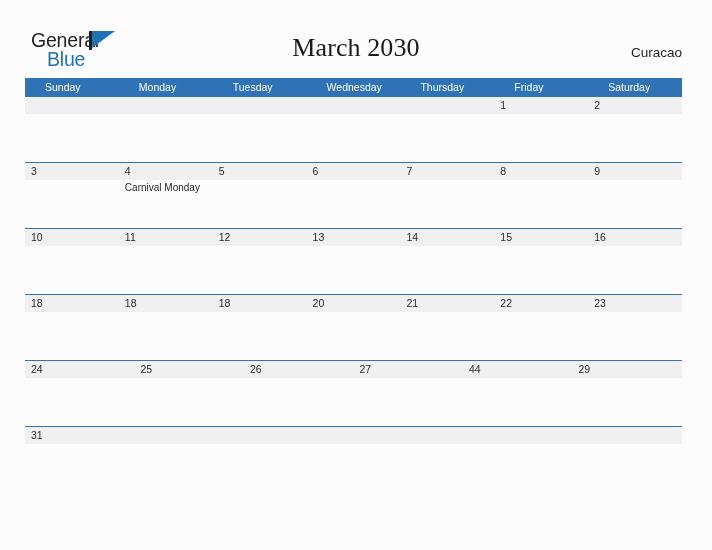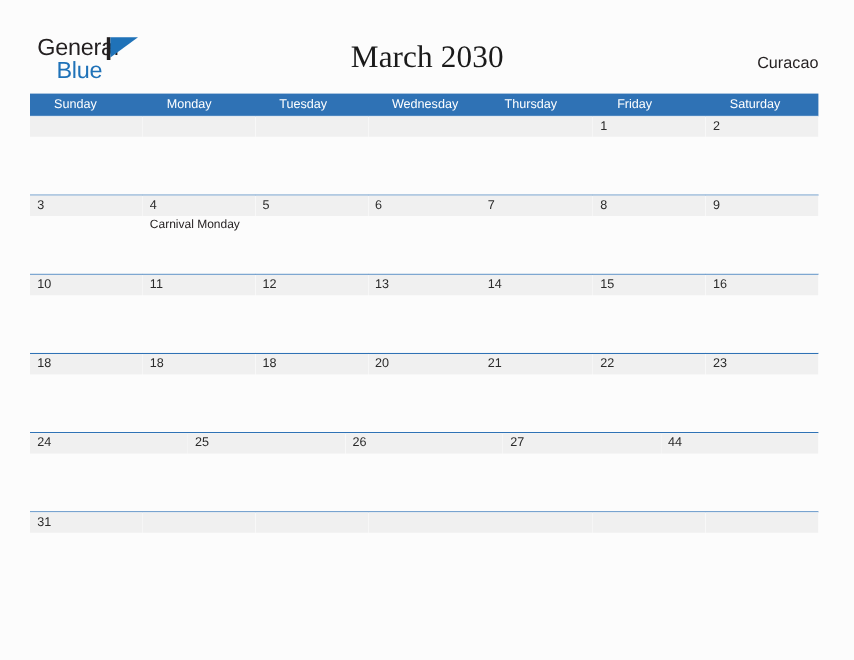--- a/index.html
+++ b/index.html
@@ -366,20 +366,24 @@
               <div class="day-num">26</div>
             </div>
             <div class="day-cell">
               <div class="day-band"></div>
               <div class="day-num">27</div>
             </div>
             <div class="day-cell">
               <div class="day-band"></div>
               <div class="day-num">44</div>
             </div>
+            <div class="day-cell">
+              <div class="day-band"></div>
+              <div class="day-num">29</div>
+            </div>
           </div>
         </div>
         <div class="week-row last">
           <div class="week-cells">
             <div class="day-cell">
               <div class="day-band"></div>
               <div class="day-num">31</div>
             </div>
             <div class="day-cell">
               <div class="day-band"></div>

